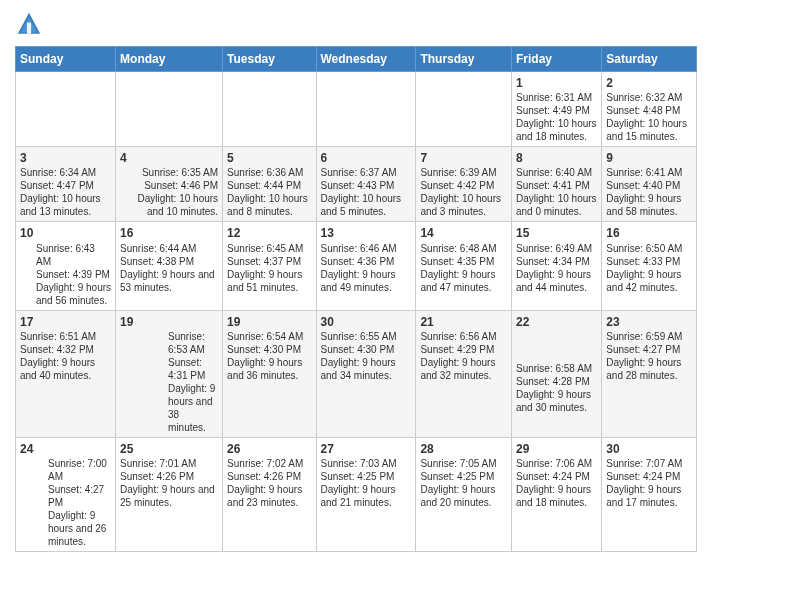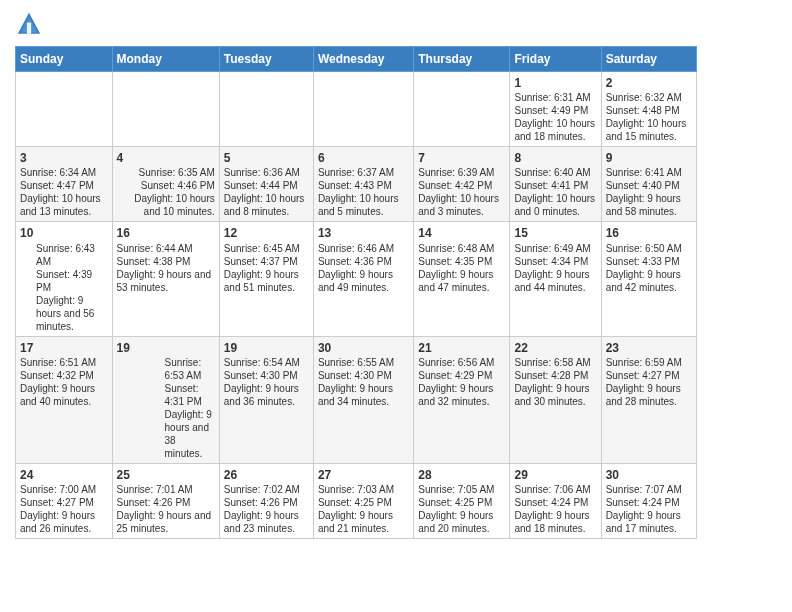--- a/index.html
+++ b/index.html
@@ -257,35 +257,35 @@
 Daylight: 9 hours and 34 minutes.</div>
           </td>
           <td>
             <span class="day-number">21</span>
             <div class="day-info" style="white-space: pre-line;">Sunrise: 6:56 AM
 Sunset: 4:29 PM
 Daylight: 9 hours and 32 minutes.</div>
           </td>
           <td>
             <span class="day-number">22</span>
-            <div class="day-info" style="white-space: pre-line;">Sunrise: 6:58 AM
+            <div class="day-info" style="white-space: pre-line; margin-top: 32px;">Sunrise: 6:58 AM
 Sunset: 4:28 PM
 Daylight: 9 hours and 30 minutes.</div>
           </td>
           <td>
             <span class="day-number">23</span>
             <div class="day-info" style="white-space: pre-line;">Sunrise: 6:59 AM
 Sunset: 4:27 PM
 Daylight: 9 hours and 28 minutes.</div>
           </td>
         </tr>
         <tr>
           <td>
             <span class="day-number">24</span>
-            <div class="day-info" style="white-space: pre-line;">Sunrise: 7:00 AM
+            <div class="day-info" style="white-space: pre-line; margin-left: 28px;">Sunrise: 7:00 AM
 Sunset: 4:27 PM
 Daylight: 9 hours and 26 minutes.</div>
           </td>
           <td>
             <span class="day-number">25</span>
             <div class="day-info" style="white-space: pre-line;">Sunrise: 7:01 AM
 Sunset: 4:26 PM
 Daylight: 9 hours and 25 minutes.</div>
           </td>
           <td>

